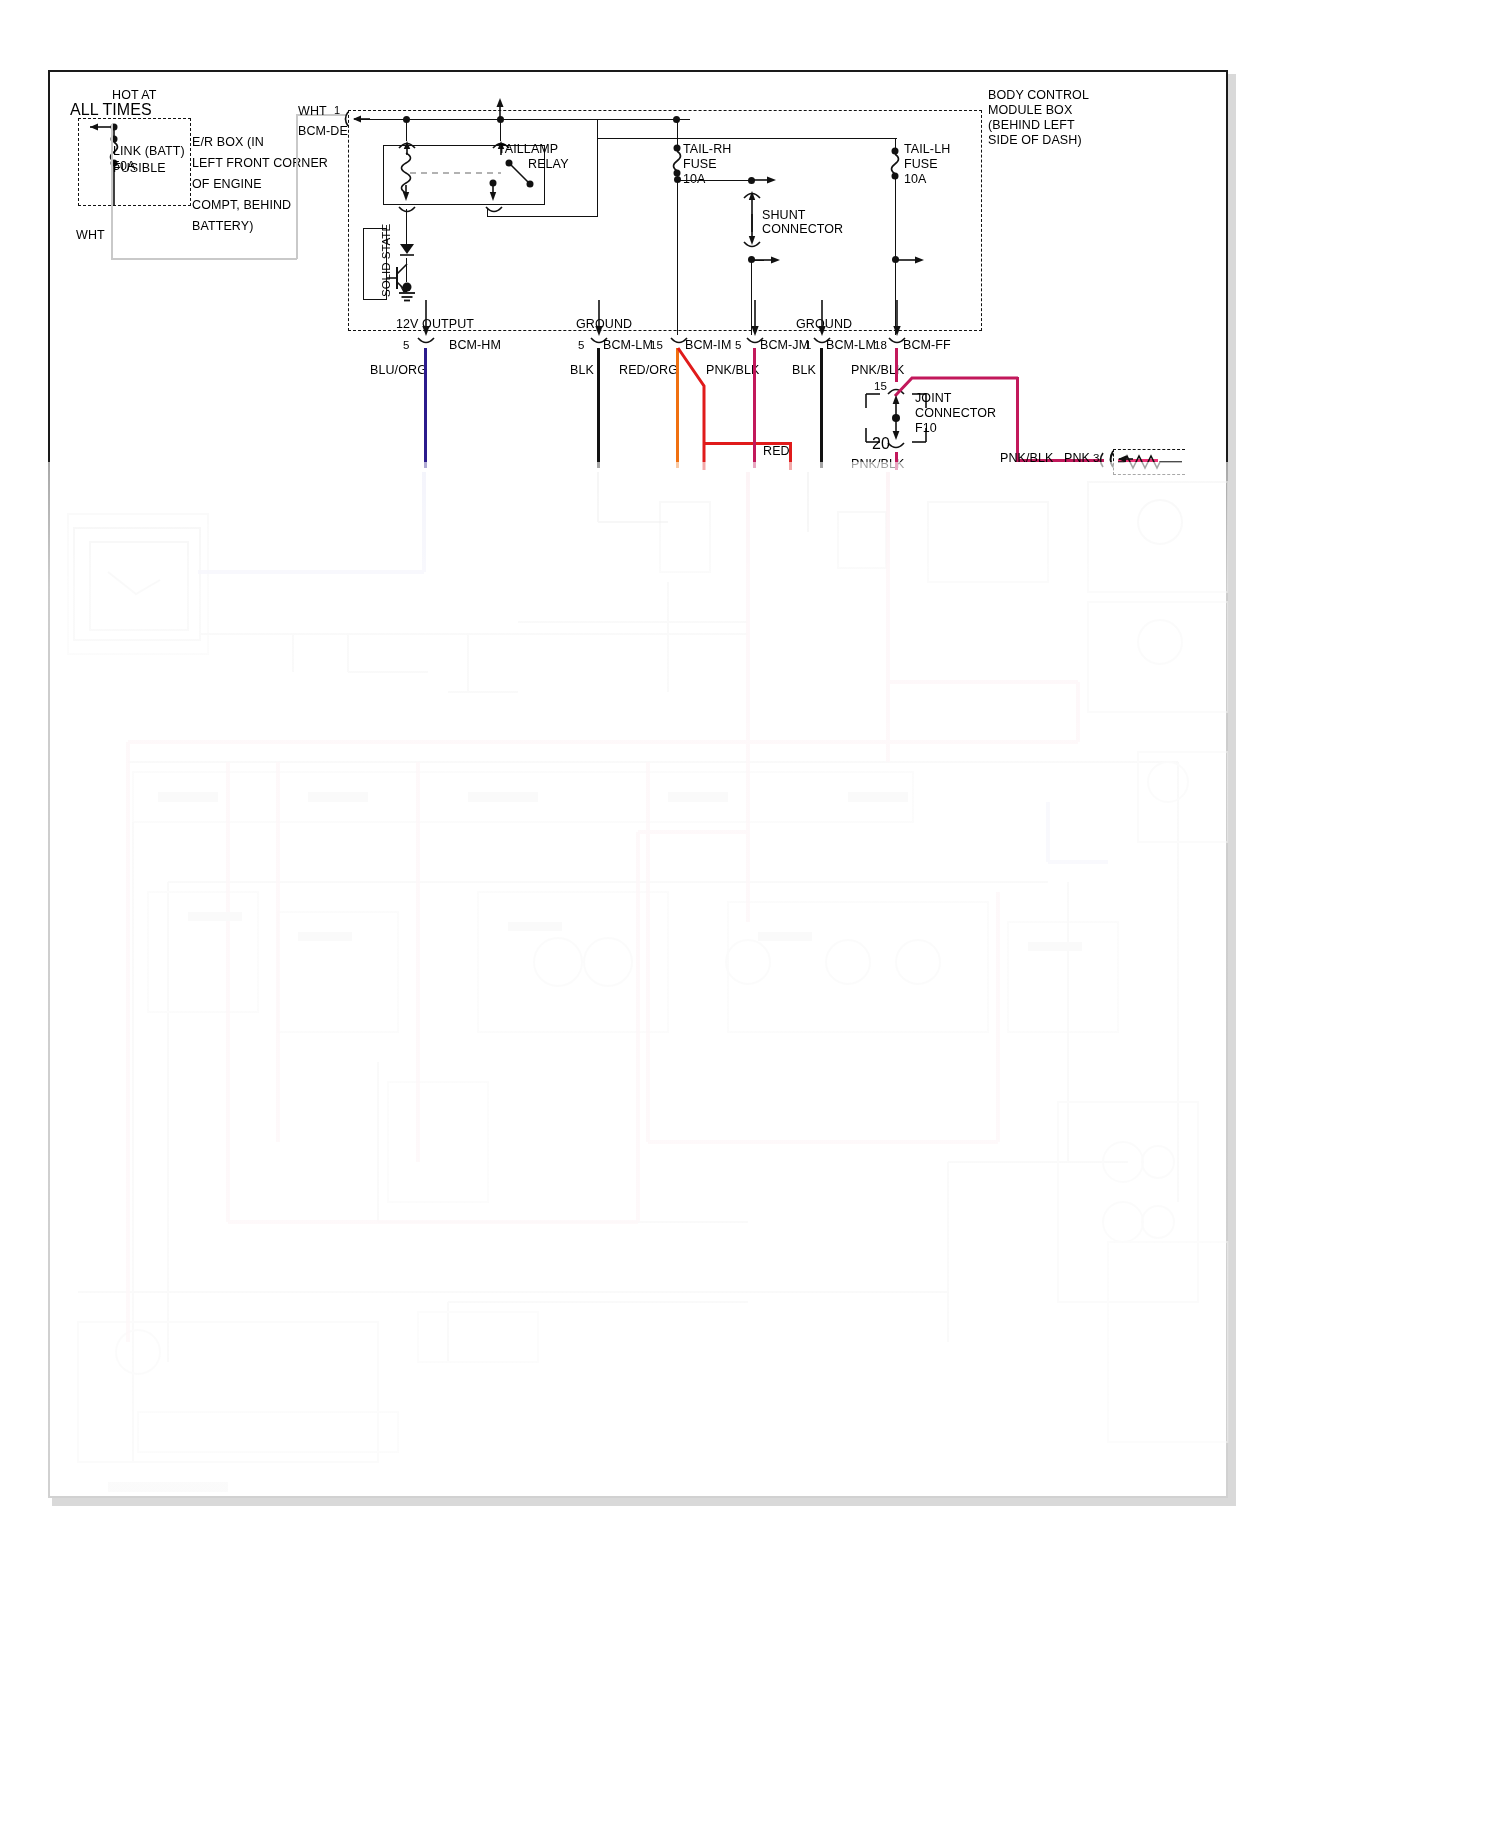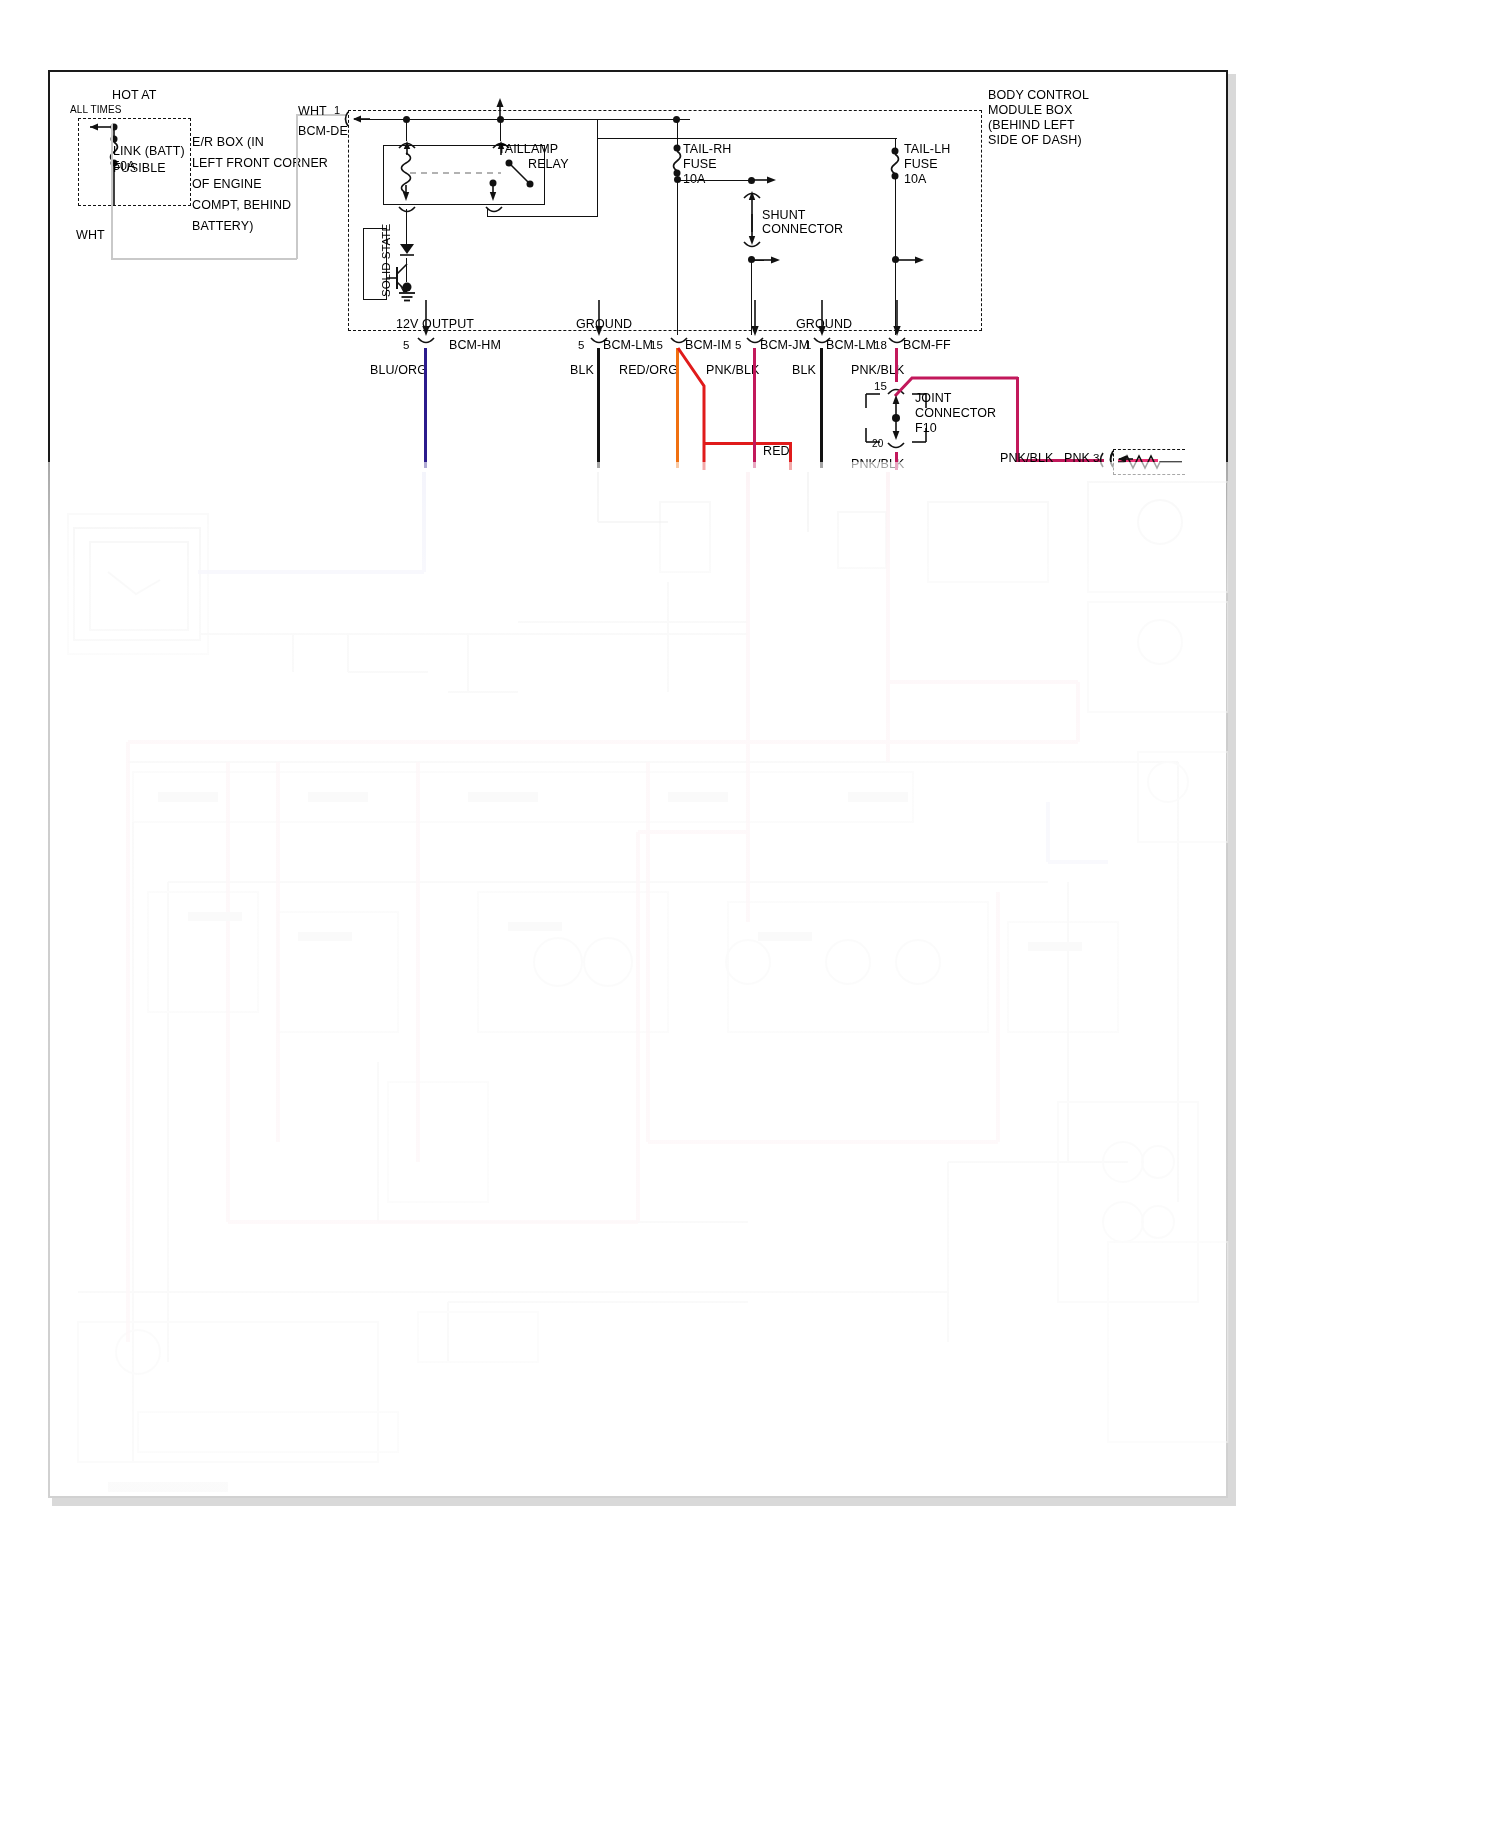--- a/index.html
+++ b/index.html
@@ -46,21 +46,21 @@
 </style>
 </head>
 <body>
 
 <div id="page">
 
   <div id="sheet-shadow"></div>
   <div id="sheet"></div>
 
   <div class="lbl" style="left:80px;top:88px;font-size:12.5px;margin-left:32px;">HOT AT</div>
-  <div class="lbl" style="left:70px;top:103px;font-size:10px;">ALL TIMES</div>
+  <div class="lbl" style="left:70px;top:103px;font-size:16px;">ALL TIMES</div>
 
   <div class="dashbox" style="left:78px;top:118px;width:113px;height:88px;"></div>
 
   <svg style="left:78px;top:118px;width:120px;height:92px;">
     <line x1="12" y1="9" x2="36" y2="9" stroke="#111" stroke-width="1.6"></line>
     <polygon points="12,9 20,5.5 20,12.5" fill="#111"></polygon>
     <circle cx="36" cy="9" r="3.5" fill="#111"></circle>
     <line x1="36" y1="9" x2="36" y2="20" stroke="#111" stroke-width="1.6"></line>
     <circle cx="36" cy="21" r="3.5" fill="#111"></circle>
     <path d="M36 24 q7 5 0 10 q-7 5 0 10" stroke="#111" stroke-width="1.6" fill="none"></path>
@@ -345,21 +345,21 @@
     <line x1="34" y1="28" x2="34" y2="43" stroke="#111" stroke-width="1.6"></line>
     <polygon points="34,48 30.6,39 37.4,39" fill="#111"></polygon>
   </svg>
   <div class="lbl" style="left:915px;top:391px;">JOINT</div>
   <div class="lbl" style="left:915px;top:406px;">CONNECTOR</div>
   <div class="lbl" style="left:915px;top:421px;">F10</div>
 
   <svg style="left:885px;top:440px;width:22px;height:16px;">
     <path d="M3 3 q8 9 16 0" stroke="#111" stroke-width="1.6" fill="none"></path>
   </svg>
-  <div class="lbl" style="left:872px;top:437px;font-size:10px;">20</div>
+  <div class="lbl" style="left:872px;top:437px;font-size:16px;">20</div>
   <div class="lbl" style="left:851px;top:457px;">PNK/BLK</div>
   <div class="w w-pnkblk" style="left:895px;top:452px;height:18px;"></div>
 
   <div class="lbl" style="left:1000px;top:451px;">PNK/BLK</div>
   <svg style="left:1097px;top:449px;width:26px;height:24px;">
     <path d="M6 4 q-5 7 0 14" stroke="#111" stroke-width="1.6" fill="none"></path>
     <path d="M16 4 q-5 7 0 14" stroke="#111" stroke-width="1.6" fill="none"></path>
   </svg>
   <div class="wh wh-pnk" style="left:1118px;top:459px;width:40px;"></div>
   <div class="lbl" style="left:1064px;top:451px;">PNK</div>

